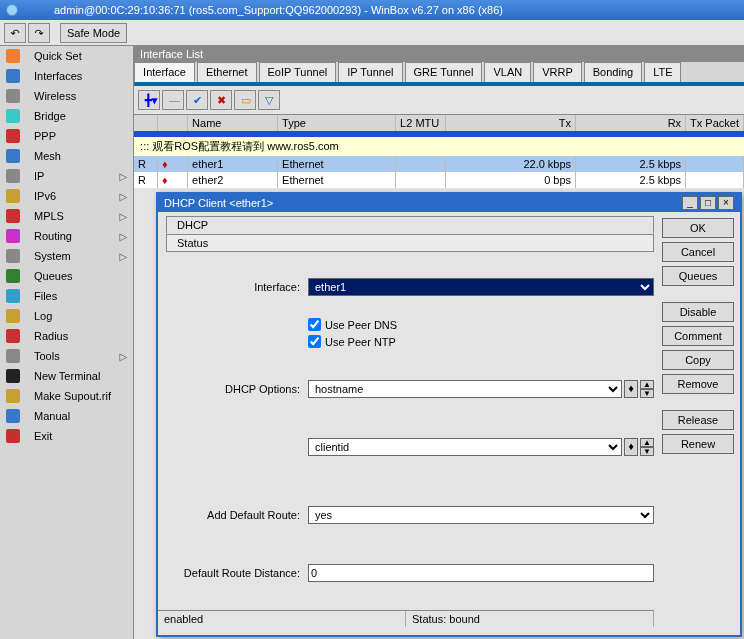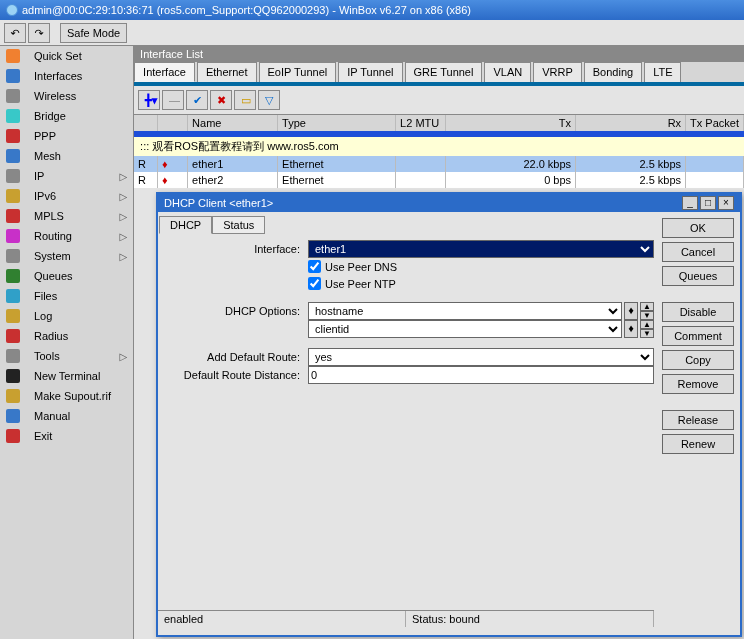--- a/index.html
+++ b/index.html
@@ -1,19 +1,19 @@
 <!DOCTYPE html>
 <html><head>
 <meta charset="utf-8">
 <style>
 * { box-sizing: border-box; margin: 0; padding: 0; font-family: Tahoma, Arial, sans-serif; font-size: 11px; }
 body { background: #c0c0c0; width: 744px; height: 639px; overflow: hidden; position: relative; }
 
 
-.titlebar { background: linear-gradient(#4a8de0, #2b6bc8); height: 20px; line-height: 20px; color: #fff; padding-left: 6px; display:flex; align-items:center; }
+.titlebar { background: linear-gradient(#4a8de0, #2b6bc8); height: 20px; line-height: 20px; color: #fff; padding-left: 6px; display:flex; align-items:center;gap:32px; }
 .titlebar .globe { width:12px; height:12px; border-radius:50%; background:#9cd3f5; border:1px solid #4a90d9; margin-right:4px; }
 
 
 .toolbar { background:#e4e4e4; border-bottom:1px solid #888; height:26px; display:flex; align-items:center; gap:2px; padding:2px 4px; }
 .tbtn { background:#dcdcdc; border:1px solid #888; padding:2px 6px; cursor:pointer; height:20px; line-height:14px; }
 .tbtn.icon { width:22px; text-align:center; padding:2px 0; }
 
 
 .layout { display:flex; height:calc(639px - 20px - 26px); }
 .sidebar { width:150px; background:#d6d6d6; border-right:1px solid #888; display:flex; flex-direction:column; }
@@ -37,24 +37,24 @@
 .grid-row.sel { background:#a8c8f0; }
 .if-icon { color:#c00; font-weight:bold; }
 
 
 .dialog { position:absolute; left:156px; top:192px; width:586px; height:445px; border:2px solid #2b6bc8; background:#e4e4e4; display:flex; flex-direction:column; box-shadow:2px 2px 6px rgba(0,0,0,0.3); }
 .dlg-title { background:#2b6bc8; color:#fff; padding:2px 6px; display:flex; align-items:center; }
 .dlg-title .spacer{flex:1}
 .dlg-title .wbtn{ width:16px; height:14px; background:#d6d6d6; border:1px solid #666; margin-left:2px; text-align:center; line-height:11px; font-size:10px; color:#000; cursor:pointer;}
 .dlg-body { flex:1; display:flex; }
 .dlg-left { flex:1; padding:0 8px 8px 0; display:flex; flex-direction:column; }
-.dlg-tabs { display:flex; margin:4px 0 6px 1px; }
+.dlg-tabs { display:flex; margin:4px 0 6px 8px;flex-direction:column; }
 .dlg-tab { padding:2px 10px; border:1px solid #888; background:#ececec; cursor:pointer; }
 .dlg-tab.active { background:#e4e4e4; border-bottom:1px solid #e4e4e4; }
-.form-row { display:flex; align-items:center; margin:0 0; }
+.form-row { display:flex; align-items:center; margin:20px 0; }
 .form-row label { width:150px; text-align:right; padding-right:8px; }
 .form-row .field { flex:1; display:flex; align-items:center; gap:2px; }
 select, input.txt { border:1px solid #666; background:#fff; padding:1px 2px; height:18px; }
 select { flex:1; }
 input.txt { flex:1; }
 .sel-dark { background:#001a66; color:#fff; }
 .chk { margin-left:150px; display:flex; align-items:center; gap:4px; padding:2px 0;}
 .updn { display:flex; flex-direction:column; }
 .updn span { width:14px; height:9px; border:1px solid #666; background:#d6d6d6; font-size:8px; line-height:7px; text-align:center; cursor:pointer;}
 .dlg-right { width:78px; padding:6px 6px 6px 0; display:flex; flex-direction:column; gap:4px; }

